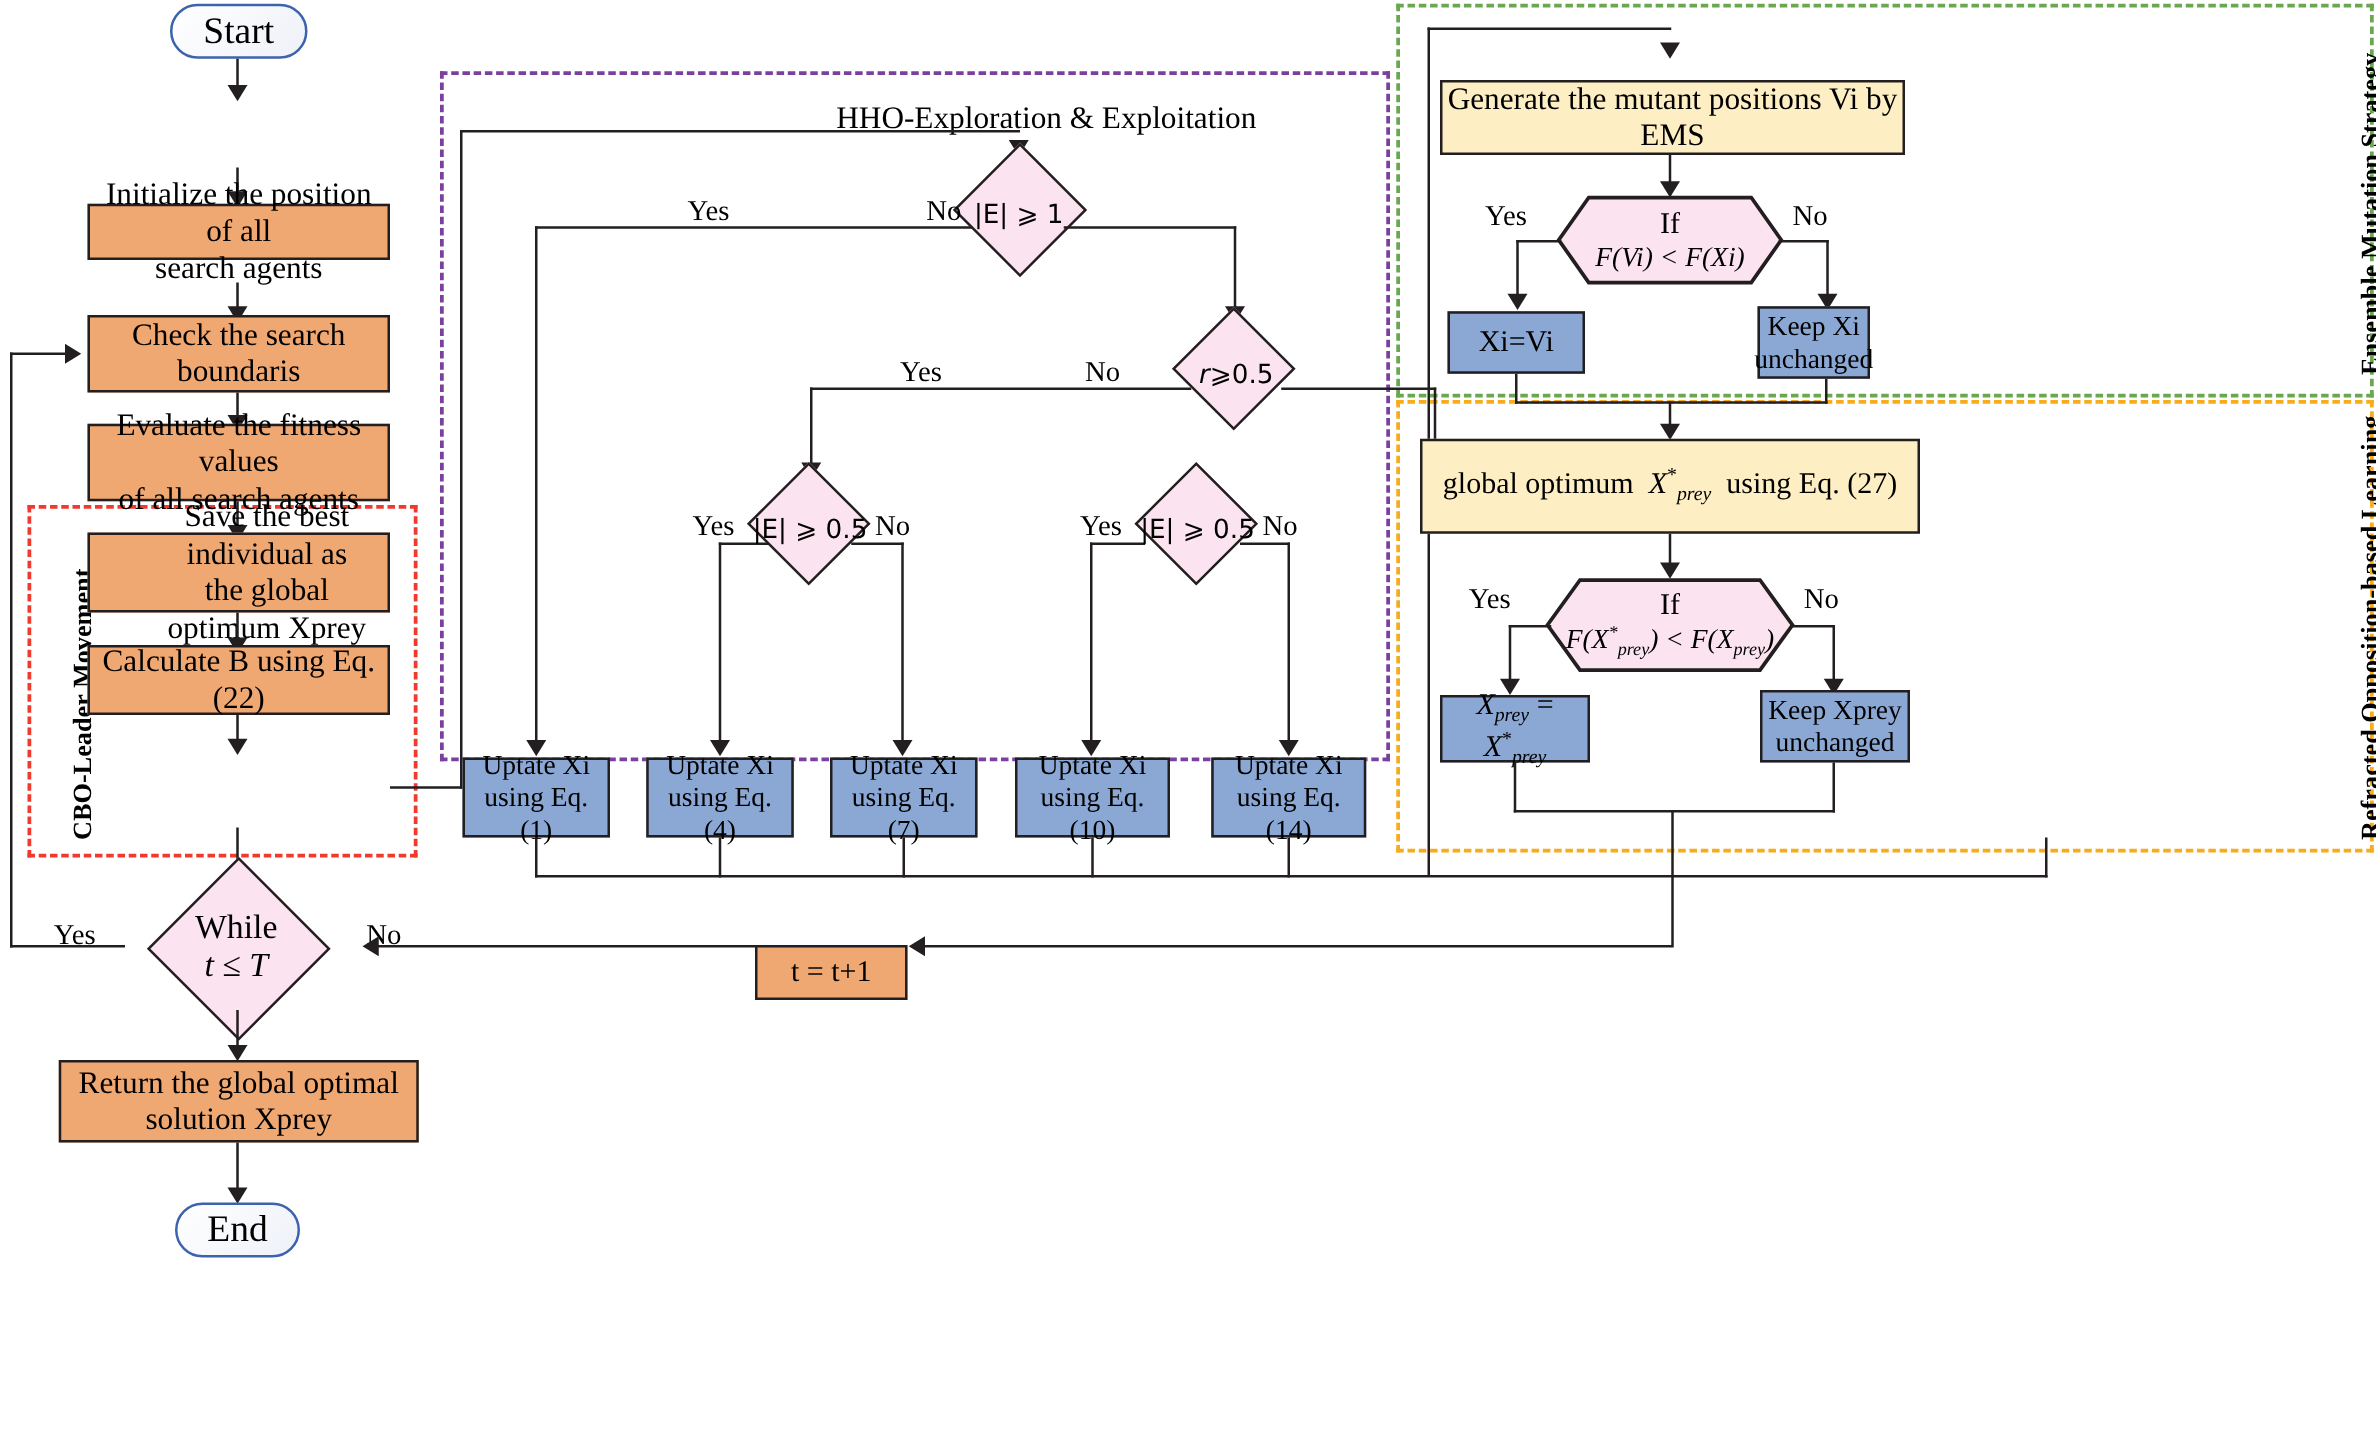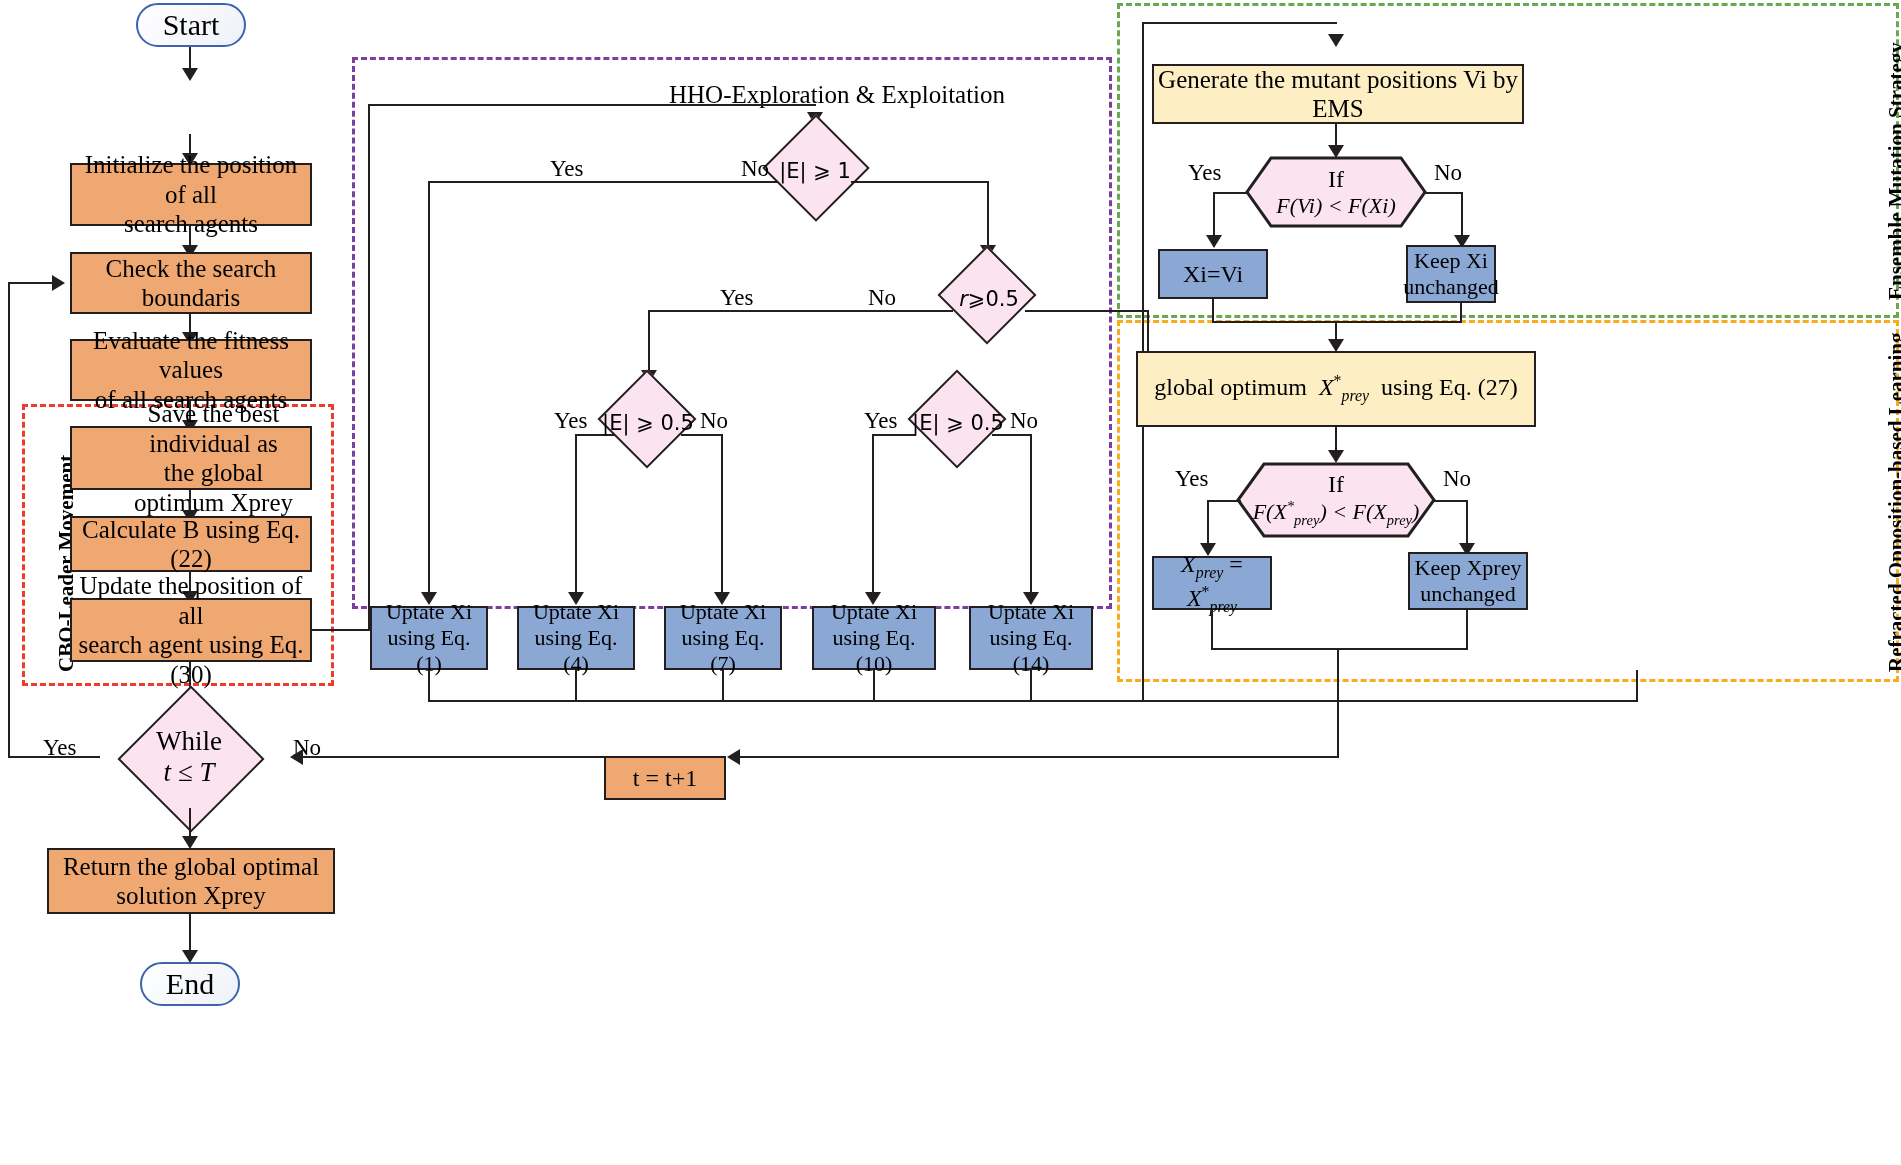--- a/index.html
+++ b/index.html
@@ -77,21 +77,21 @@
   <div class="vlabel" style="left:1884px;top:300px;transform:rotate(-90deg);">Ensemble Mutation Strategy</div>
   <div class="vlabel" style="left:1884px;top:672px;transform:rotate(-90deg);">Refracted Opposition-based Learning</div>
 
   <div class="node terminal t30" style="left:136px;top:3px;width:110px;height:44px;">Start</div>
   <div class="ln lnv" style="left:189px;top:47px;height:26px;"></div>
   <div class="arrow arr-down" style="left:182px;top:68px;"></div>
 
   <div class="ln lnv" style="left:189px;top:134px;height:24px;"></div>
   <div class="arrow arr-down" style="left:182px;top:153px;"></div>
 
-  <div class="node rect proc" style="left:70px;top:163px;width:242px;height:63px;flex-direction:column;">
+  <div class="node rect proc" style="left:70px;top:163px;width:242px;height:45px;flex-direction:column;">
     <span class="t25">Initialize the position of all</span>
     <span class="t25">search agents</span>
   </div>
   <div class="ln lnv" style="left:189px;top:226px;height:24px;"></div>
   <div class="arrow arr-down" style="left:182px;top:245px;"></div>
 
   <div class="node rect proc" style="left:70px;top:252px;width:242px;height:62px;flex-direction:column;">
     <span class="t25">Check the  search</span>
     <span class="t25">boundaris</span>
   </div>
@@ -109,24 +109,20 @@
     <span class="t25">Save the best individual as</span>
     <span class="t25">the global optimum  Xprey</span>
   </div>
   <div class="ln lnv" style="left:189px;top:490px;height:25px;"></div>
   <div class="arrow arr-down" style="left:182px;top:510px;"></div>
 
   <div class="node rect proc t25" style="left:70px;top:516px;width:242px;height:56px;">Calculate B using Eq.(22)</div>
   <div class="ln lnv" style="left:189px;top:572px;height:24px;"></div>
   <div class="arrow arr-down" style="left:182px;top:591px;"></div>
 
-  <div class="node rect proc" style="left:70px;top:598px;width:242px;height:64px;flex-direction:column;">
-    <span class="t25">Update the position of all</span>
-    <span class="t25">search agent using Eq.(30)</span>
-  </div>
 
   <div class="ln lnh" style="left:312px;top:629px;width:58px;"></div>
   <div class="ln lnv" style="left:368px;top:104px;height:527px;"></div>
   <div class="ln lnh" style="left:368px;top:104px;width:448px;"></div>
   <div class="arrow arr-down" style="left:807px;top:112px;"></div>
 
   <div class="ln lnv" style="left:189px;top:662px;height:44px;"></div>
   <div class="diamond" style="left:96px;top:706px;width:186px;height:102px;">
     <div class="dshape" style="left:43px;top:1px;width:100px;height:100px;"></div>
     <div class="dlabel" style="flex-direction:column;">

